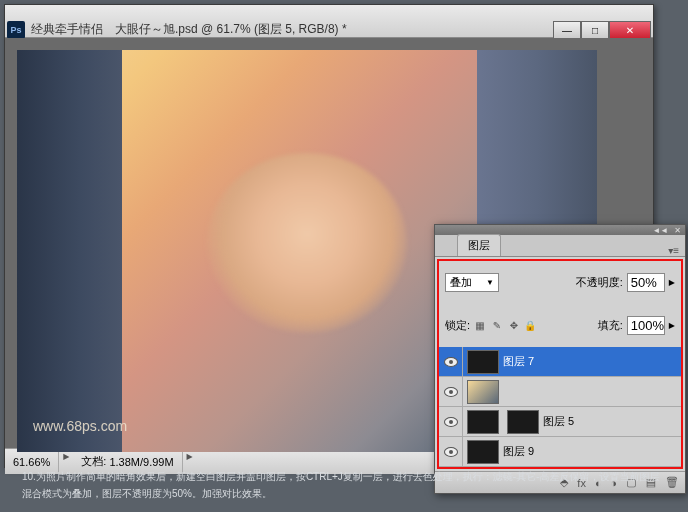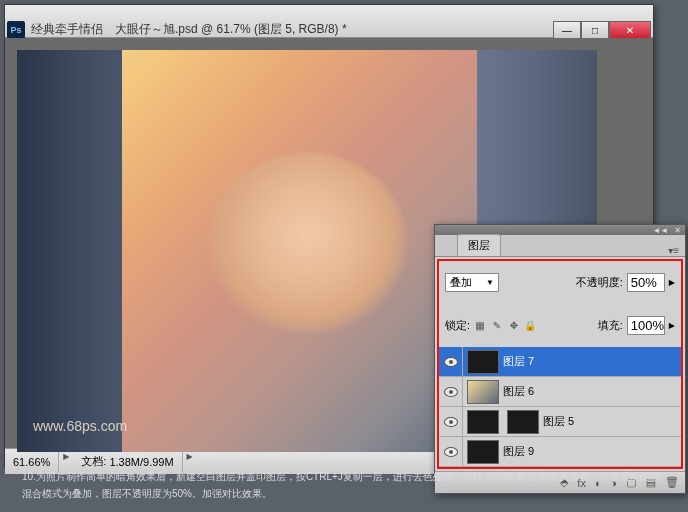--- a/index.html
+++ b/index.html
@@ -117,21 +117,20 @@
             <div class="eye"></div>
           </div>
         <div class="thumb dark"></div>
         <div class="layer-name">图层 7</div>
       </div>
       <div class="layer-item">
         <div class="eye-col">
             <div class="eye"></div>
           </div>
         <div class="thumb photo"></div>
-        <div class="layer-name">图层 6</div>
       </div>
       <div class="layer-item">
         <div class="eye-col">
             <div class="eye"></div>
           </div>
         <div class="thumb dark"></div>
         <div class="thumb dark"></div>
         <div class="layer-name">图层 5</div>
       </div>
       <div class="layer-item">

